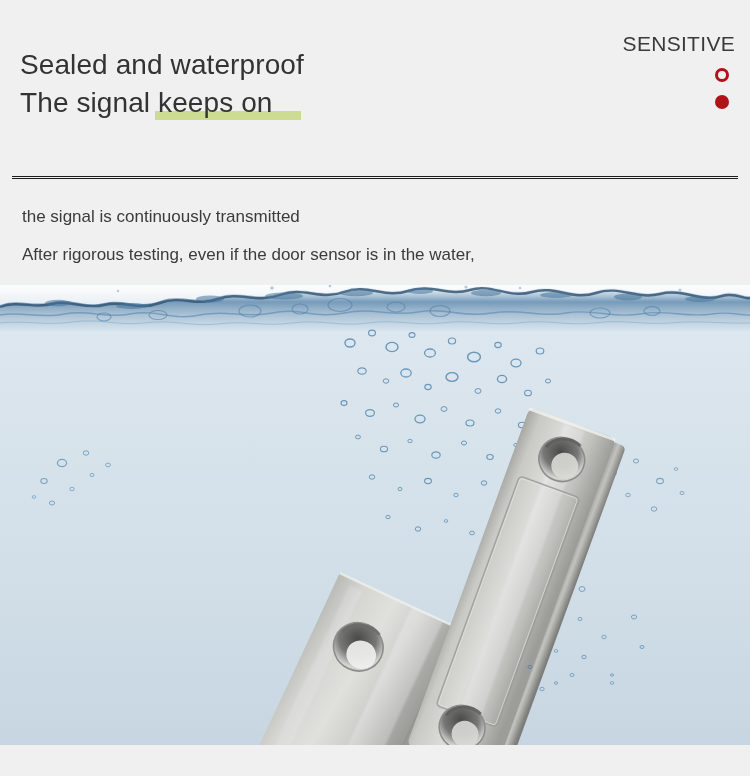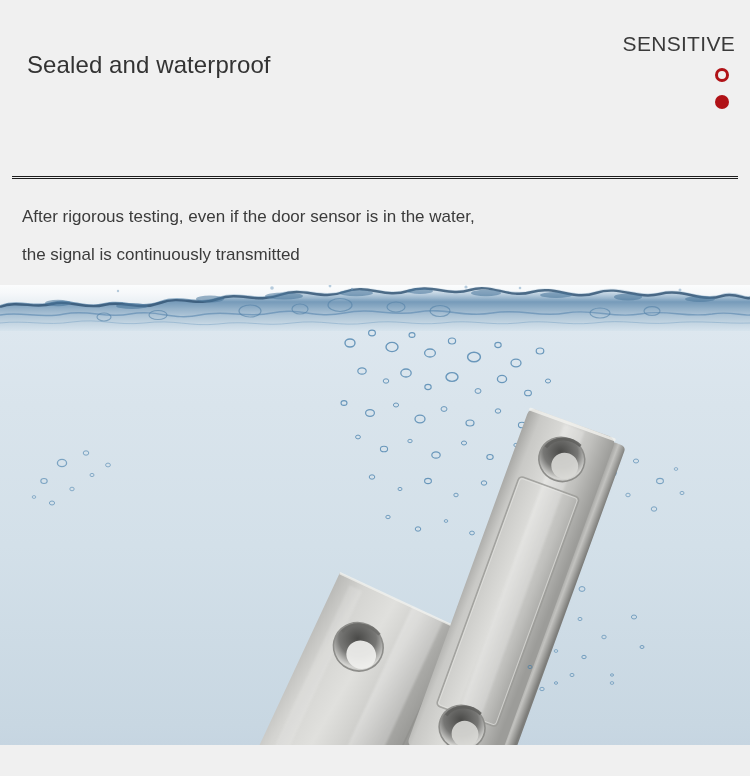--- a/index.html
+++ b/index.html
@@ -32,27 +32,26 @@
     background: #f0f0f0;
   }
 
   .headline-block {
     position: absolute;
     left: 20px;
     top: 46px;
     width: 420px;
   }
   .headline {
-    font-size: 24px;
+    font-size: 28px;
     line-height: 38px;
     color: #333333;
     font-weight: normal;
     white-space: nowrap;
     letter-spacing: 0.1px;
-    margin-left: 7px;
   }
   .headline-2 {
     position: relative;
     display: inline-block;
   }
   .hl-plain { position: relative; z-index: 2; }
   .hl-mark {
     position: relative;
     display: inline-block;
     z-index: 2;
@@ -164,35 +163,36 @@
 </style>
 </head>
 <body>
 
 <div class="page">
 
   <div class="header">
 
     <div class="headline-block">
       <div class="headline">Sealed and waterproof</div>
+      <div class="headline headline-2"><span class="hl-plain">The signal </span><span class="hl-mark">keeps on</span></div>
     </div>
 
     <div class="badge-block">
       <div class="badge-line">SENSITIVE</div>
       <div class="dots">
         <span class="dot-hollow"></span>
         <span class="dot-solid"></span>
       </div>
     </div>
 
     <div class="divider"></div>
 
     <div class="subcopy">
+      <div>the signal is continuously transmitted</div>
       <div>After rigorous testing, even if the door sensor is in the water,</div>
-      <div>the signal is continuously transmitted</div>
     </div>
   </div>
 
   <div class="scene">
     <svg class="scene-svg" viewBox="0 0 750 460" preserveAspectRatio="none">
       <defs>
         <linearGradient id="metalA" x1="0" y1="0" x2="1" y2="0.25">
           <stop offset="0" stop-color="#b9b9b6"></stop>
           <stop offset="0.18" stop-color="#d4d4d1"></stop>
           <stop offset="0.42" stop-color="#e0e0dd"></stop>

